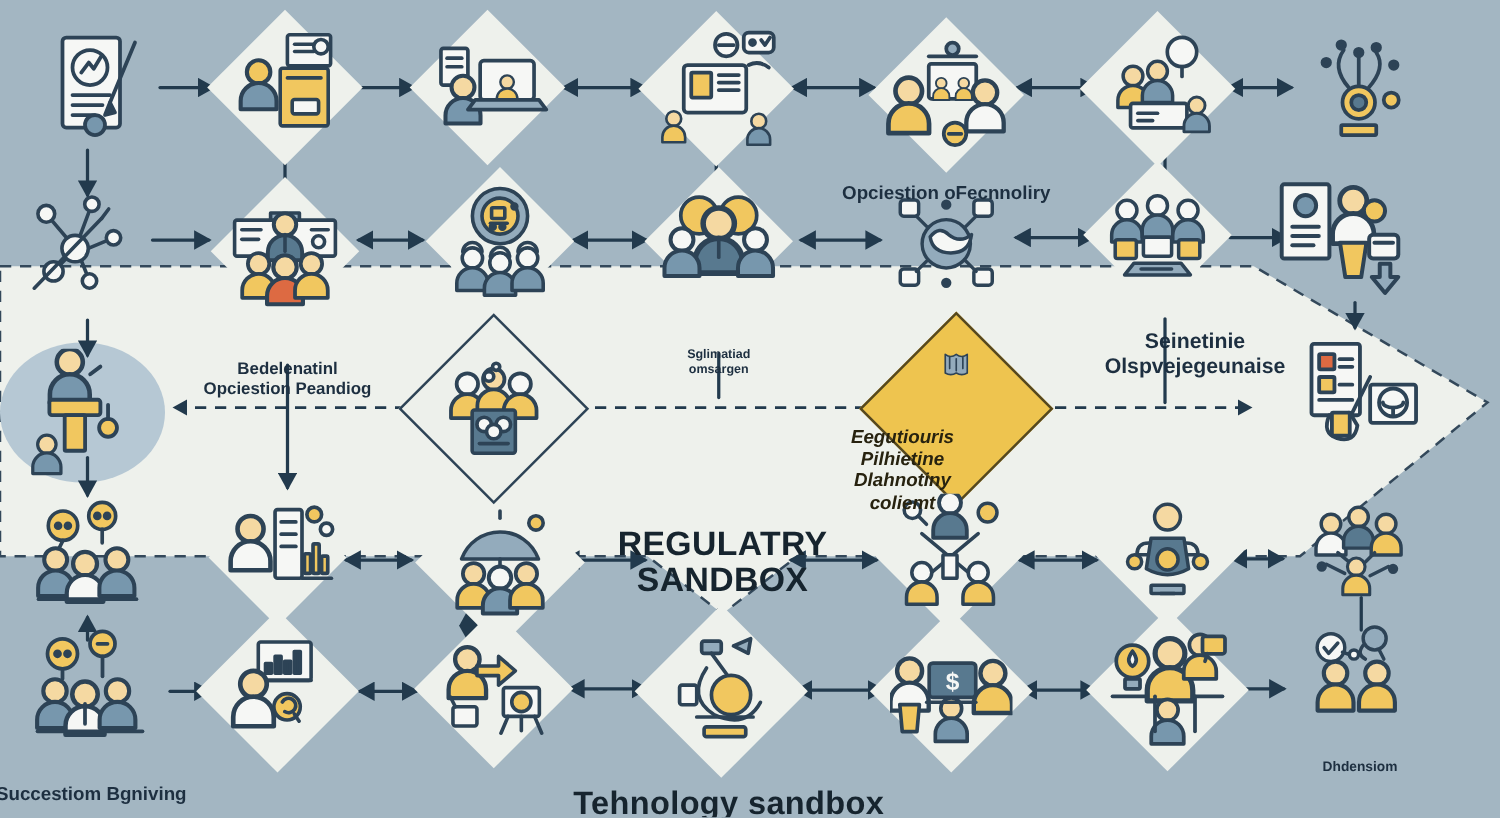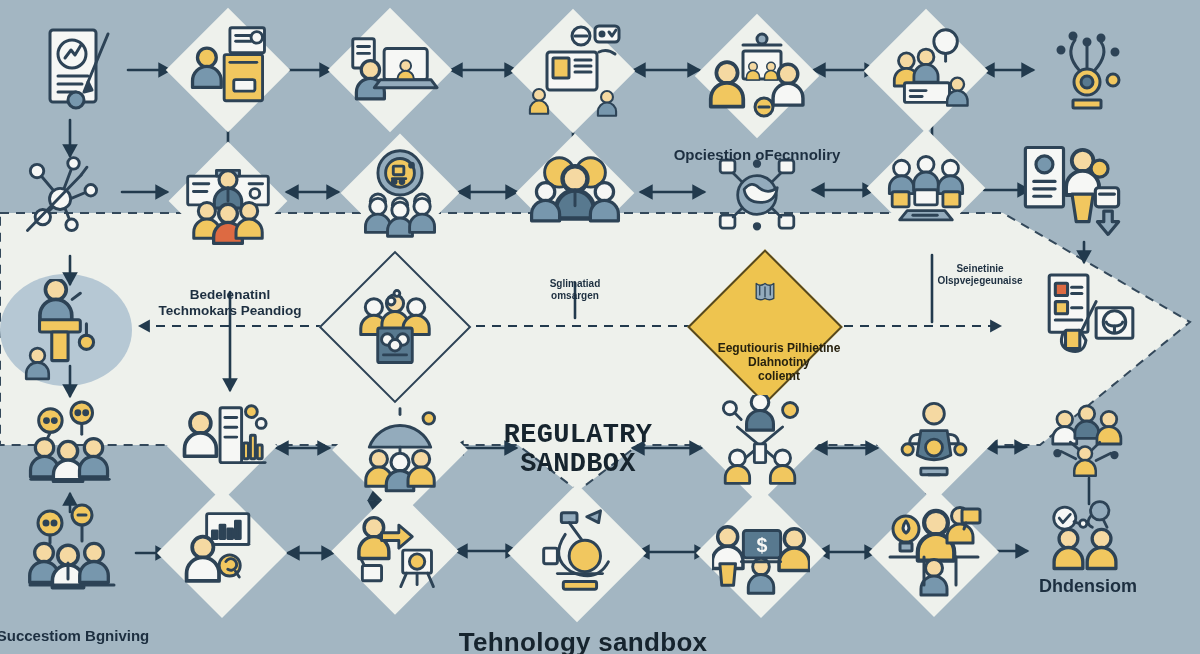--- a/index.html
+++ b/index.html
@@ -745,26 +745,26 @@
           </g>
           <g transform="translate(68,62) scale(1.2)">
             <circle cx="0" cy="-13" r="8.5" fill="#f5d9a2"></circle>
             <path d="M-13,14 v-6 a13,13 0 0 1 26,0 v6 z" fill="#f1c75f"></path>
           </g>
         </g>
       </svg>
     </div>
     <div class="lbl " style="left: 757px; top: 114px; width: 240px; font-size: 15px;">Opciestion oFecnnoliry</div>
     <div class="lbl " style="left: 230px; top: 255px; width: 205px; font-size: 13.5px;">Bedelenatinl
-Techmokars Peandiog</div>
+Opciestion Peandiog</div>
     <div class="lbl " style="left: 575px; top: 246px; width: 160px; font-size: 10px;">Sglimatiad
 omsargen</div>
-    <div class="lbl " style="left: 980px; top: 231px; width: 210px; font-size: 10px;">Seinetinie
+    <div class="lbl " style="left: 956px; top: 231px; width: 210px; font-size: 17px;">Seinetinie
 Olspvejegeunaise</div>
-    <div class="lbl callout" style="left: 779px; top: 309px; width: 152px; font-size: 12px;">Eegutiouris Pilhietine
+    <div class="lbl callout" style="left: 722px; top: 309px; width: 152px; font-size: 15px; font-style: italic;">Eegutiouris Pilhietine
 Dlahnotiny
 coliemt</div>
     <div class="lbl " style="left: 73px; top: 595px; width: 180px; font-size: 15px;">Succestiom Bgniving</div>
-    <div class="lbl " style="left: 1088px; top: 544px; width: 150px; font-size: 18px;">Dhdensiom</div>
-    <div class="lbl big" style="left: 578px; top: 389px; width: 280px; font-size: 27px; font-family: Liberation Mono, monospace;">REGULATRY
+    <div class="lbl " style="left: 1088px; top: 576px; width: 150px; font-size: 11px;">Dhdensiom</div>
+    <div class="lbl big" style="left: 578px; top: 389px; width: 280px; font-size: 27px;">REGULATRY
 SANDBOX</div>
     <div class="lbl big" style="left: 583px; top: 597px; width: 340px; font-size: 26px;">Tehnology sandbox</div>
   </div>
 
 </body></html>

